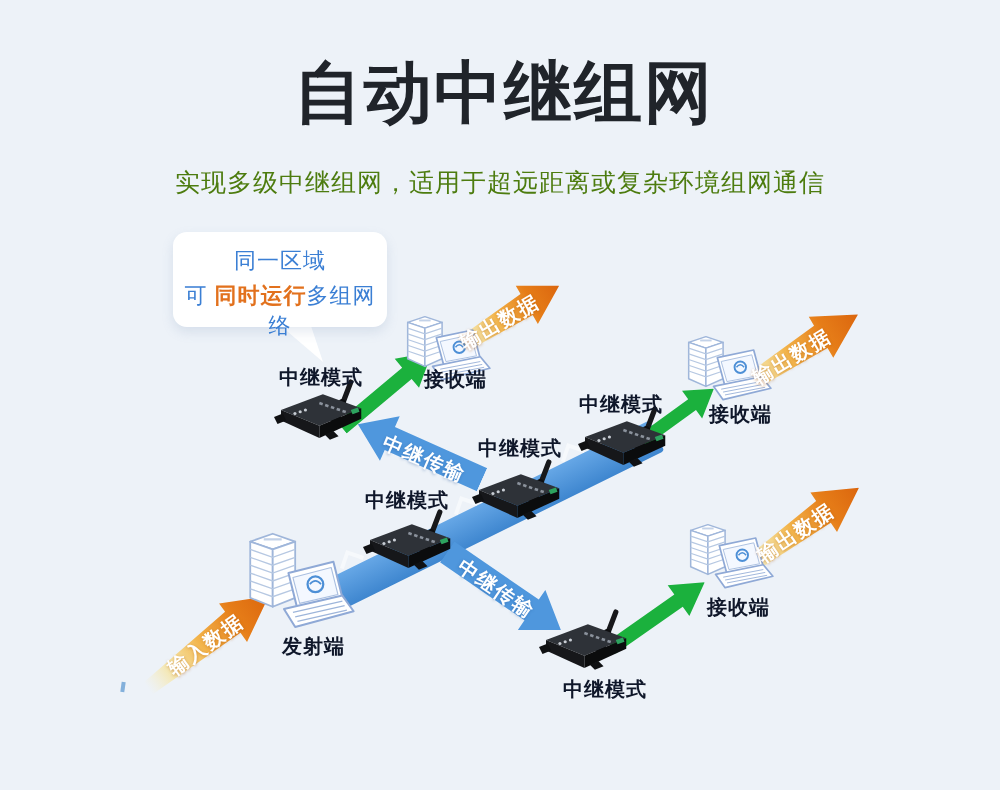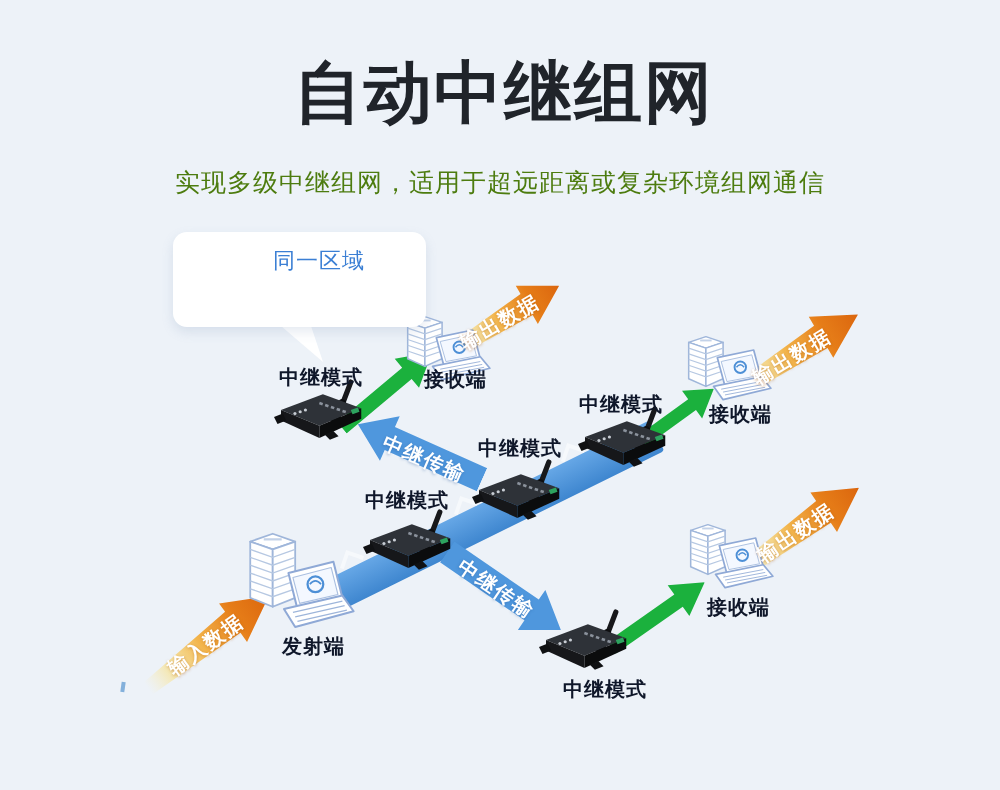--- a/index.html
+++ b/index.html
@@ -23,21 +23,21 @@
   .subtitle{
     position:absolute;top:160px;left:0;width:100%;
     text-align:center;
     font-size:25px;color:#4d7c0f;letter-spacing:1px;z-index:2;margin-top:6px;
   }
   
   .bubble{
     position:absolute;left:173px;top:232px;width:214px;height:95px;
     background:#ffffff;border-radius:14px;
     box-shadow:0 5px 12px rgba(110,140,180,.18);
-    z-index:7;text-align:center;padding-left:39px;
+    z-index:7;text-align:center;
   }
   .bubble .l1{margin-top:14px;font-size:22px;color:#3b7fd4;letter-spacing:1px;}
   .bubble .l2{margin-top:5px;font-size:22px;color:#3b7fd4;letter-spacing:1px;}
   .bubble .hl{color:#e2711d;font-weight:bold;}
   .bubble-tail{position:absolute;left:255px;top:314px;z-index:6;}
   
   .band{
     position:absolute;left:304px;top:501px;width:372px;height:34px;
     background:linear-gradient(#66a7e6,#3e86cf);
     transform:rotate(-26.3deg);
@@ -251,17 +251,18 @@
   <div class="arrtext orange" style="left:796px;top:533px;transform:translate(-50%,-50%) rotate(-34deg);">输出数据</div>
   <div class="arrtext orange" style="left:206px;top:645px;transform:translate(-50%,-50%) rotate(-36deg);">输入数据</div>
   <div class="arrtext blue" style="left:424px;top:459px;transform:translate(-50%,-50%) rotate(23deg);">中继传输</div>
   <div class="arrtext blue" style="left:496px;top:589px;transform:translate(-50%,-50%) rotate(34deg);">中继传输</div>
 
   <svg class="bubble-tail" width="80" height="52">
     <polygon points="12,0 68,48 52,0" fill="#ffffff"></polygon>
   </svg>
   <div class="bubble">
     <div class="l1">同一区域</div>
+    <div class="l2"><span>可 </span><span class="hl">同时运行</span><span>多组网络</span></div>
   </div>
 
   <div class="mark"></div>
 
 </div>
 
 </body></html>

